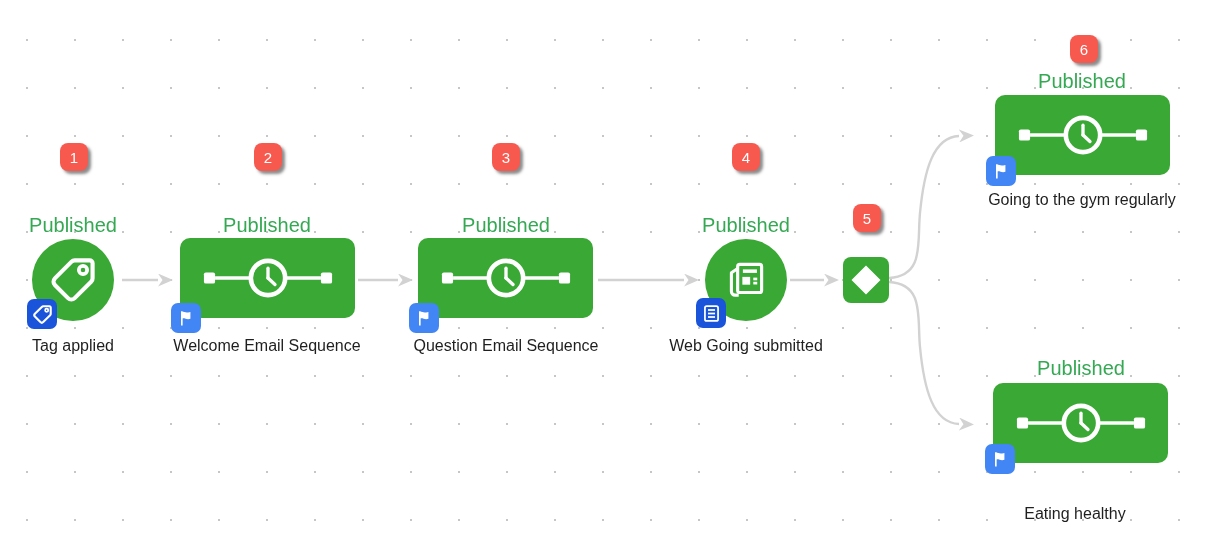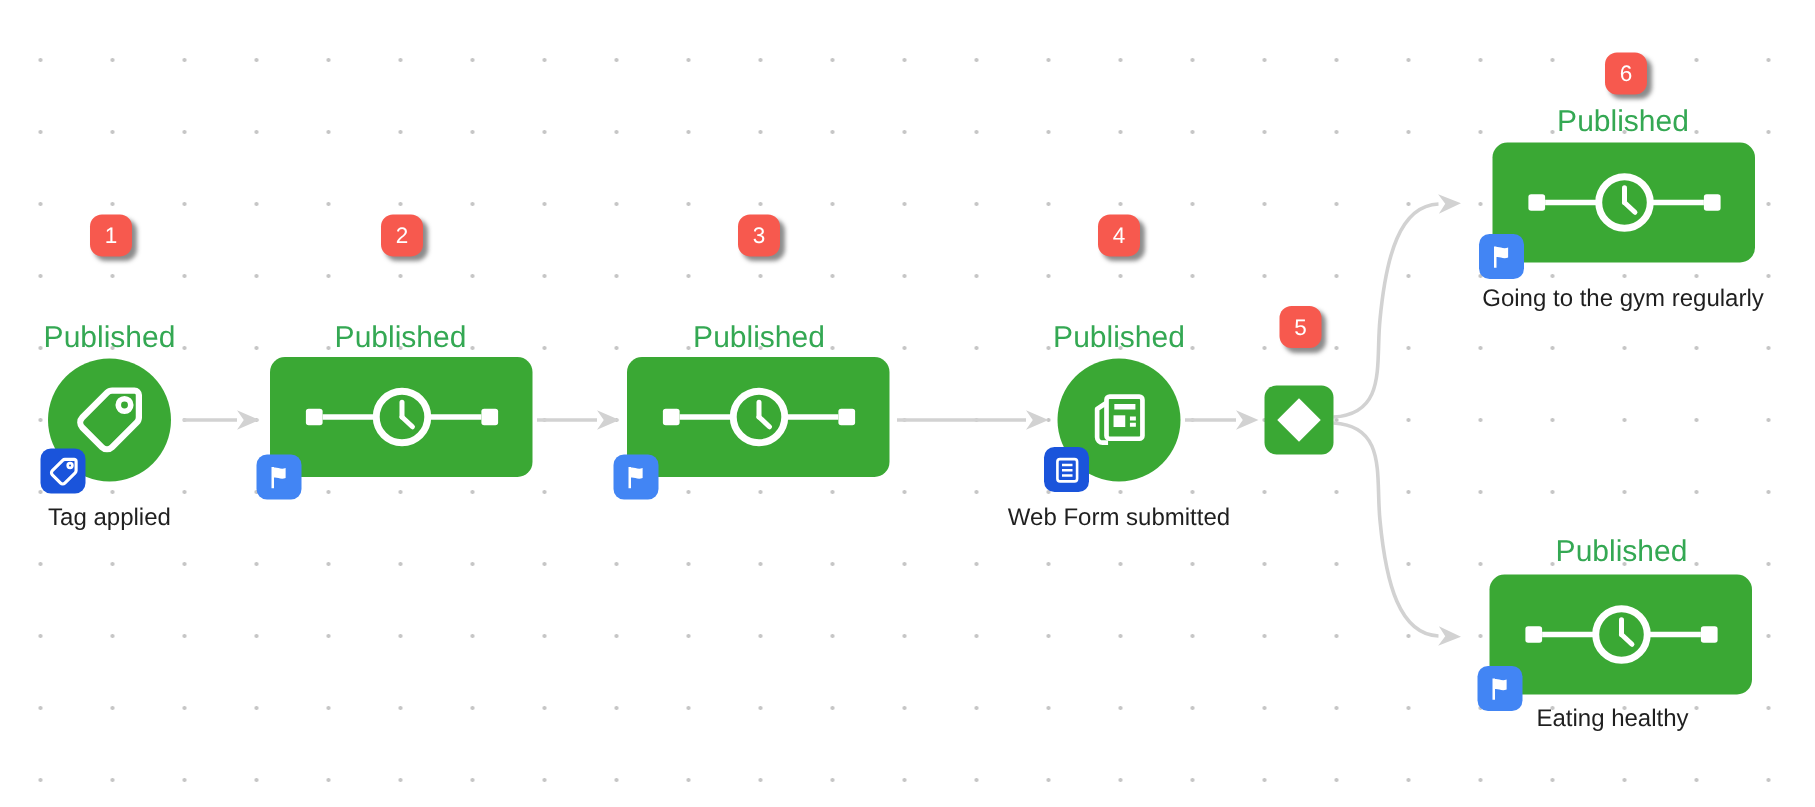--- a/index.html
+++ b/index.html
@@ -88,40 +88,42 @@
       <line x1="70" y1="22" x2="70" y2="11.5" stroke-width="3.6" stroke-linecap="round"></line>
       <line x1="70" y1="22" x2="77.5" y2="29" stroke-width="3.6" stroke-linecap="round"></line>
     </svg>
   </div>
   <div class="mini flag-bg" style="left:171px;top:303px;">
     <svg width="20" height="20" viewBox="0 0 24 24" fill="#ffffff" stroke="none">
       <path d="M7 4.8 C10 3.3 13 6.6 17.3 4.8 V12.8 C13 14.6 10 11.3 7 12.8 Z"></path>
       <path d="M6 4 h2 v17 h-2 z"></path>
     </svg>
   </div>
+  <div class="nlabel" style="left:137px;top:337px;">Welcome Email Sequence</div>
 
   <div class="badge" style="left:492px;top:143px;">3</div>
   <div class="status" style="left:441px;top:214px;">Published</div>
   <div class="shape rect" style="left:418px;top:238px;">
     <svg width="130" height="44" viewBox="0 0 140 44" fill="none" stroke="#ffffff">
       <rect x="1" y="16" width="12" height="12" rx="2" fill="#ffffff" stroke="none"></rect>
       <rect x="127" y="16" width="12" height="12" rx="2" fill="#ffffff" stroke="none"></rect>
       <line x1="13" y1="22" x2="51" y2="22" stroke-width="4"></line>
       <line x1="89" y1="22" x2="127" y2="22" stroke-width="4"></line>
       <circle cx="70" cy="22" r="18.5" stroke-width="5"></circle>
       <line x1="70" y1="22" x2="70" y2="11.5" stroke-width="3.6" stroke-linecap="round"></line>
       <line x1="70" y1="22" x2="77.5" y2="29" stroke-width="3.6" stroke-linecap="round"></line>
     </svg>
   </div>
   <div class="mini flag-bg" style="left:409px;top:303px;">
     <svg width="20" height="20" viewBox="0 0 24 24" fill="#ffffff" stroke="none">
       <path d="M7 4.8 C10 3.3 13 6.6 17.3 4.8 V12.8 C13 14.6 10 11.3 7 12.8 Z"></path>
       <path d="M6 4 h2 v17 h-2 z"></path>
     </svg>
   </div>
+  <div class="nlabel" style="left:376px;top:337px;">Question Email Sequence</div>
 
   <div class="badge" style="left:732px;top:143px;">4</div>
   <div class="status" style="left:681px;top:214px;">Published</div>
   <div class="shape circle" style="left:705px;top:239px;">
     <svg width="50" height="50" viewBox="0 0 48 48" fill="none" stroke="#ffffff" stroke-width="3" stroke-linejoin="round">
       <rect x="16" y="9" width="23" height="27" rx="2"></rect>
       <path d="M16 13 L10 17 V35 A3.5 3.5 0 0 0 13.5 38.5 H17"></path>
       <line x1="21" y1="15.5" x2="34.5" y2="15.5" stroke-width="3.4"></line>
       <rect x="20.5" y="21" width="7.5" height="7.5" fill="#ffffff" stroke="none"></rect>
       <line x1="31" y1="23" x2="34.8" y2="23" stroke-width="2.6"></line>
@@ -129,21 +131,21 @@
     </svg>
   </div>
   <div class="mini deep-bg" style="left:696px;top:298px;">
     <svg width="21" height="21" viewBox="0 0 24 24" fill="none" stroke="#ffffff" stroke-width="2" stroke-linejoin="round">
       <rect x="4.5" y="3.5" width="15" height="17" rx="2"></rect>
       <line x1="8" y1="8" x2="16" y2="8"></line>
       <line x1="8" y1="12" x2="16" y2="12"></line>
       <line x1="8" y1="16" x2="16" y2="16"></line>
     </svg>
   </div>
-  <div class="nlabel" style="left:616px;top:337px;">Web Form submitted</div>
+  <div class="nlabel" style="left:616px;top:337px;">Web Going submitted</div>
 
   <div class="badge" style="left:853px;top:204px;">5</div>
   <div class="shape diamond-box" style="left:843px;top:257px;">
     <svg width="46" height="46" viewBox="0 0 46 46">
       <polygon points="23,8.5 37.5,23 23,37.5 8.5,23" fill="#ffffff"></polygon>
     </svg>
   </div>
 
   <div class="badge" style="left:1070px;top:35px;">6</div>
   <div class="status" style="left:1017px;top:70px;">Published</div>
@@ -177,15 +179,15 @@
       <line x1="70" y1="22" x2="70" y2="11.5" stroke-width="3.6" stroke-linecap="round"></line>
       <line x1="70" y1="22" x2="77.5" y2="29" stroke-width="3.6" stroke-linecap="round"></line>
     </svg>
   </div>
   <div class="mini flag-bg" style="left:985px;top:444px;">
     <svg width="20" height="20" viewBox="0 0 24 24" fill="#ffffff" stroke="none">
       <path d="M7 4.8 C10 3.3 13 6.6 17.3 4.8 V12.8 C13 14.6 10 11.3 7 12.8 Z"></path>
       <path d="M6 4 h2 v17 h-2 z"></path>
     </svg>
   </div>
-  <div class="nlabel" style="left:945px;top:471px;">Eating healthy</div>
+  <div class="nlabel" style="left:945px;top:505px;">Eating healthy</div>
 
 </div>
 
 </body></html>

